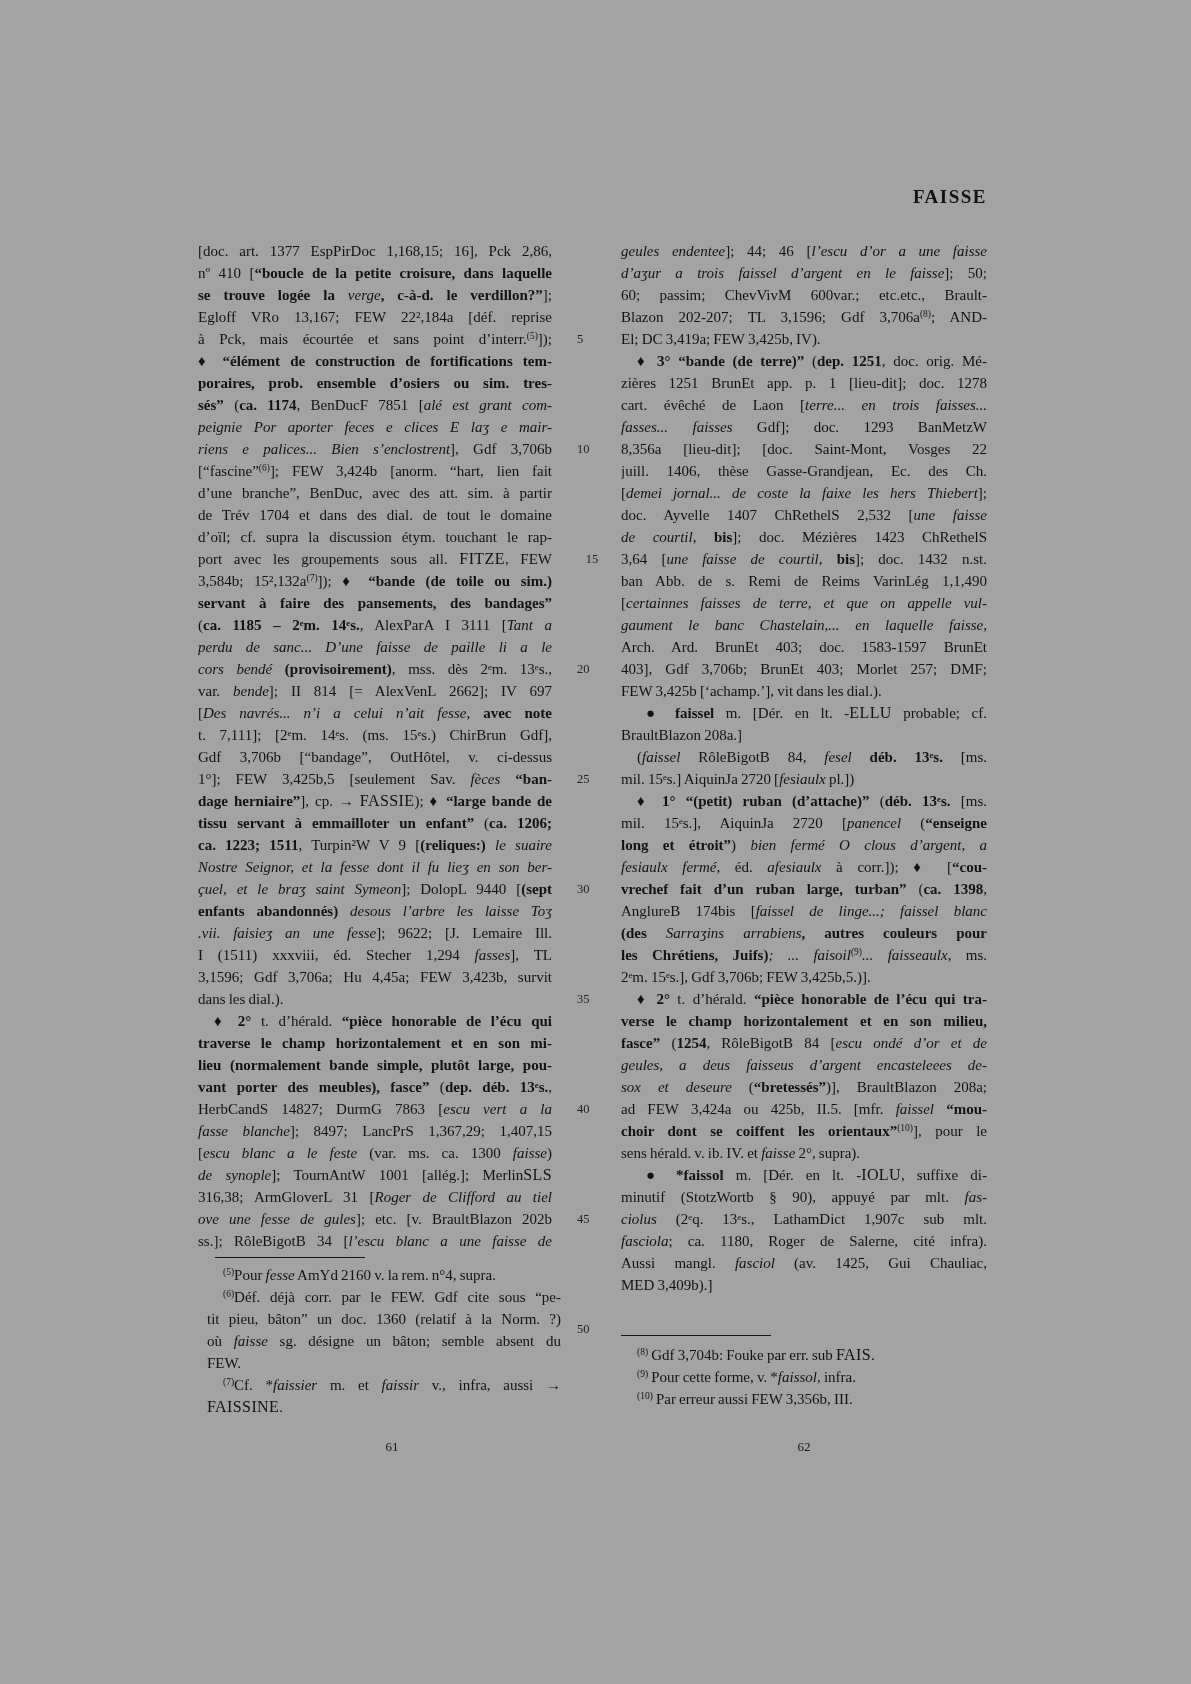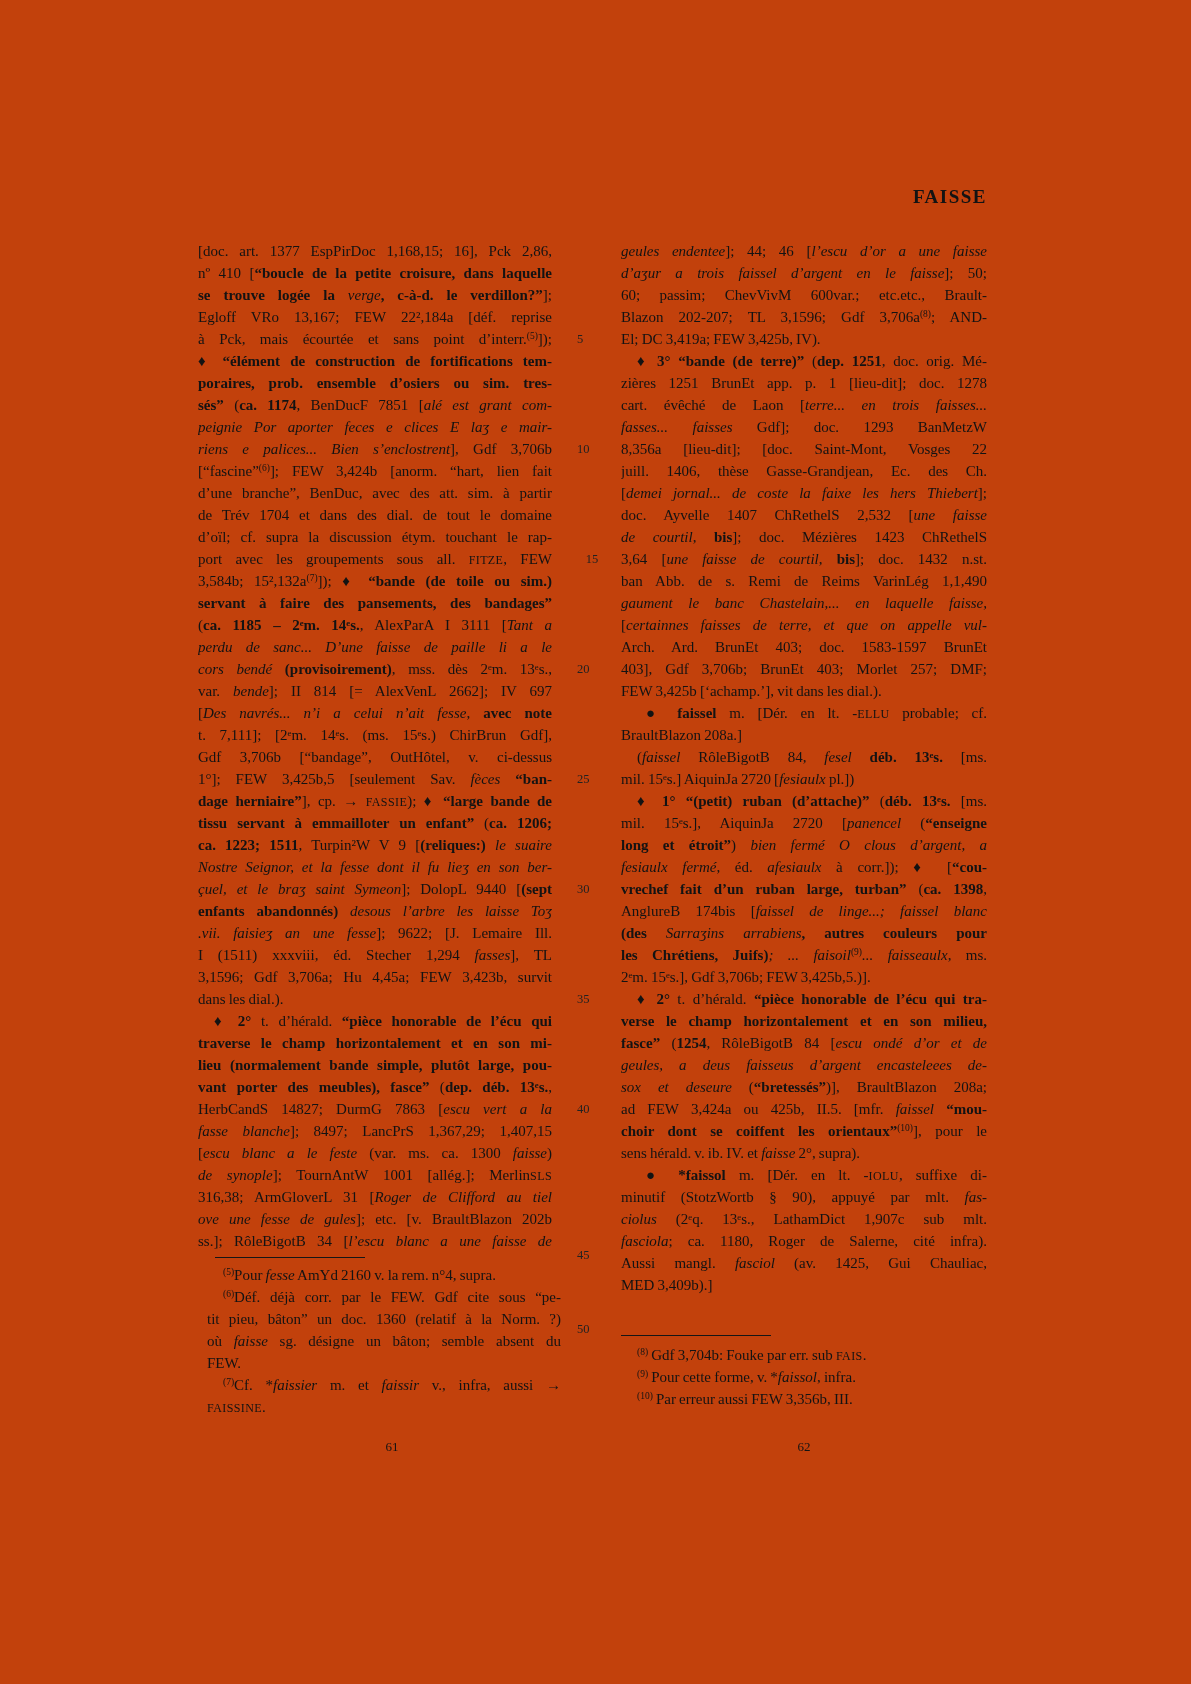--- a/index.html
+++ b/index.html
@@ -1,19 +1,19 @@
 <!DOCTYPE html>
 <html><head>
 <meta charset="utf-8">
 <style>
   html,body{margin:0;padding:0;background:#888;}
   .page{
     position:relative;
     width:1191px;height:1684px;
-    background:#c2410c;
+    background:#a3a3a3;
     color:#131313;
     font-family:"Liberation Serif","DejaVu Serif",serif;
     font-size:15px;
     overflow:hidden;
     margin:0 auto;
   }
   .running-head{
     position:absolute;
     left:621px;top:185px;width:366px;height:24px;
     font-weight:bold;font-size:19px;letter-spacing:1.5px;
@@ -34,21 +34,21 @@
     height:22px;line-height:22px;overflow:hidden;
     text-align:justify;text-align-last:justify;
     word-spacing:-0.6px;
     white-space:normal;
   }
   .line.end{text-align-last:left;}
   .line.ind1{text-indent:16px;}
   .line.ind2{text-indent:25px;}
   .i{font-style:italic;}
   .b{font-weight:bold;}
-  .sc{font-size:12px;letter-spacing:0.4px;}
+  .sc{font-size:16px;letter-spacing:0.4px;}
   .sup{font-size:9.5px;position:relative;top:-5px;line-height:0;}
   .gutter{position:absolute;left:0;top:0;width:0;height:0;}
   .gnum{
     position:absolute;left:577px;width:30px;height:22px;
     font-size:12.5px;line-height:22px;text-align:left;color:#222;
   }
   .pagenum{
     position:absolute;top:1436px;height:22px;line-height:22px;
     font-size:13px;text-align:center;
   }
@@ -121,22 +121,22 @@
       <div class="line">zières 1251 BrunEt app. p. 1 [lieu-dit]; doc. 1278</div>
       <div class="line">cart. évêché de Laon [<span class="i">terre... en trois faisses...</span></div>
       <div class="line"><span class="i">fasses... faisses</span> Gdf]; doc. 1293 BanMetzW</div>
       <div class="line">8,356a [lieu-dit]; [doc. Saint-Mont, Vosges 22</div>
       <div class="line">juill. 1406, thèse Gasse-Grandjean, Ec. des Ch.</div>
       <div class="line">[<span class="i">demei jornal... de coste la faixe les hers Thiebert</span>];</div>
       <div class="line">doc. Ayvelle 1407 ChRethelS 2,532 [<span class="i">une faisse</span></div>
       <div class="line"><span class="i">de courtil</span>, <span class="b">bis</span>]; doc. Mézières 1423 ChRethelS</div>
       <div class="line">3,64 [<span class="i">une faisse de courtil</span>, <span class="b">bis</span>]; doc. 1432 n.st.</div>
       <div class="line">ban Abb. de s. Remi de Reims VarinLég 1,1,490</div>
+      <div class="line">[<span class="i">certainnes faisses de terre, et que on appelle vul-</span></div>
       <div class="line"><span class="i">gaument le banc Chastelain,... en laquelle faisse,</span></div>
-      <div class="line">[<span class="i">certainnes faisses de terre, et que on appelle vul-</span></div>
       <div class="line">Arch. Ard. BrunEt 403; doc. 1583-1597 BrunEt</div>
       <div class="line">403], Gdf 3,706b; BrunEt 403; Morlet 257; DMF;</div>
       <div class="line end">FEW 3,425b [‘achamp.’], vit dans les dial.).</div>
       <div class="line ind2">● <span class="b">faissel</span> m. [Dér. en lt. -<span class="sc">ELLU</span> probable; cf.</div>
       <div class="line end">BraultBlazon 208a.]</div>
       <div class="line ind1">(<span class="i">faissel</span> RôleBigotB 84, <span class="i">fesel</span> <span class="b">déb. 13ᵉs.</span> [ms.</div>
       <div class="line end">mil. 15ᵉs.] AiquinJa 2720 [<span class="i">fesiaulx</span> pl.])</div>
       <div class="line ind1"><span class="b">♦ 1° “(petit) ruban (d’attache)”</span> (<span class="b">déb. 13ᵉs.</span> [ms.</div>
       <div class="line">mil. 15ᵉs.], AiquinJa 2720 [<span class="i">panencel</span> (<span class="b">“enseigne</span></div>
       <div class="line"><span class="b">long et étroit”</span>) <span class="i">bien fermé O clous d’argent, a</span></div>
@@ -164,21 +164,21 @@
 
   <div class="gutter" id="gutter">
       <div class="gnum" style="top: 328px;">5</div>
       <div class="gnum" style="top: 438px;">10</div>
       <div class="gnum" style="top: 548px; text-align: center;">15</div>
       <div class="gnum" style="top: 658px;">20</div>
       <div class="gnum" style="top: 768px;">25</div>
       <div class="gnum" style="top: 878px;">30</div>
       <div class="gnum" style="top: 988px;">35</div>
       <div class="gnum" style="top: 1098px;">40</div>
-      <div class="gnum" style="top: 1208px; margin-top: 36px;">45</div>
+      <div class="gnum" style="top: 1208px;">45</div>
       <div class="gnum" style="top: 1318px;">50</div>
     </div>
 
   <div class="rule rule-left"></div>
 
   <div class="fn fn-left" id="left-fn">
       <div class="line end ind1"><span class="sup">(5)</span>Pour <span class="i">fesse</span> AmYd 2160 v. la rem. n°4, supra.</div>
       <div class="line ind1"><span class="sup">(6)</span>Déf. déjà corr. par le FEW. Gdf cite sous “pe-</div>
       <div class="line">tit pieu, bâton” un doc. 1360 (relatif à la Norm. ?)</div>
       <div class="line">où <span class="i">faisse</span> sg. désigne un bâton; semble absent du</div>

